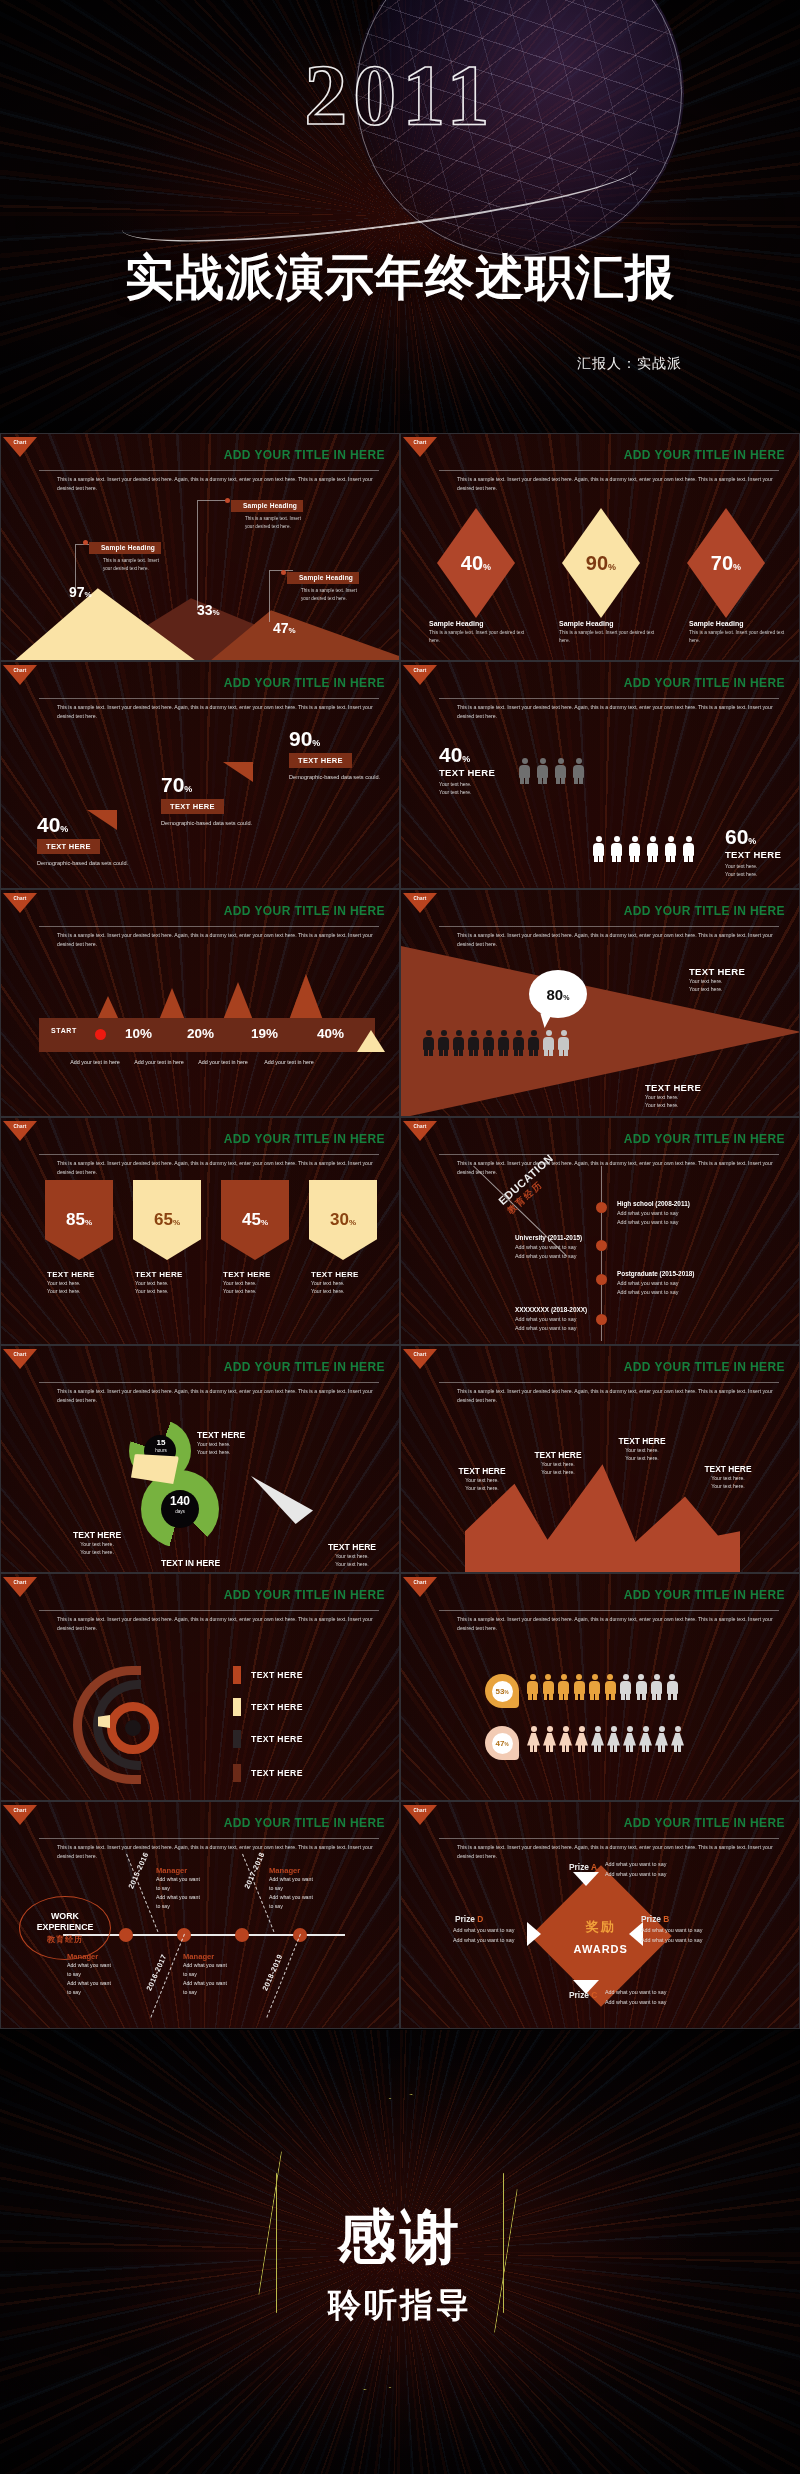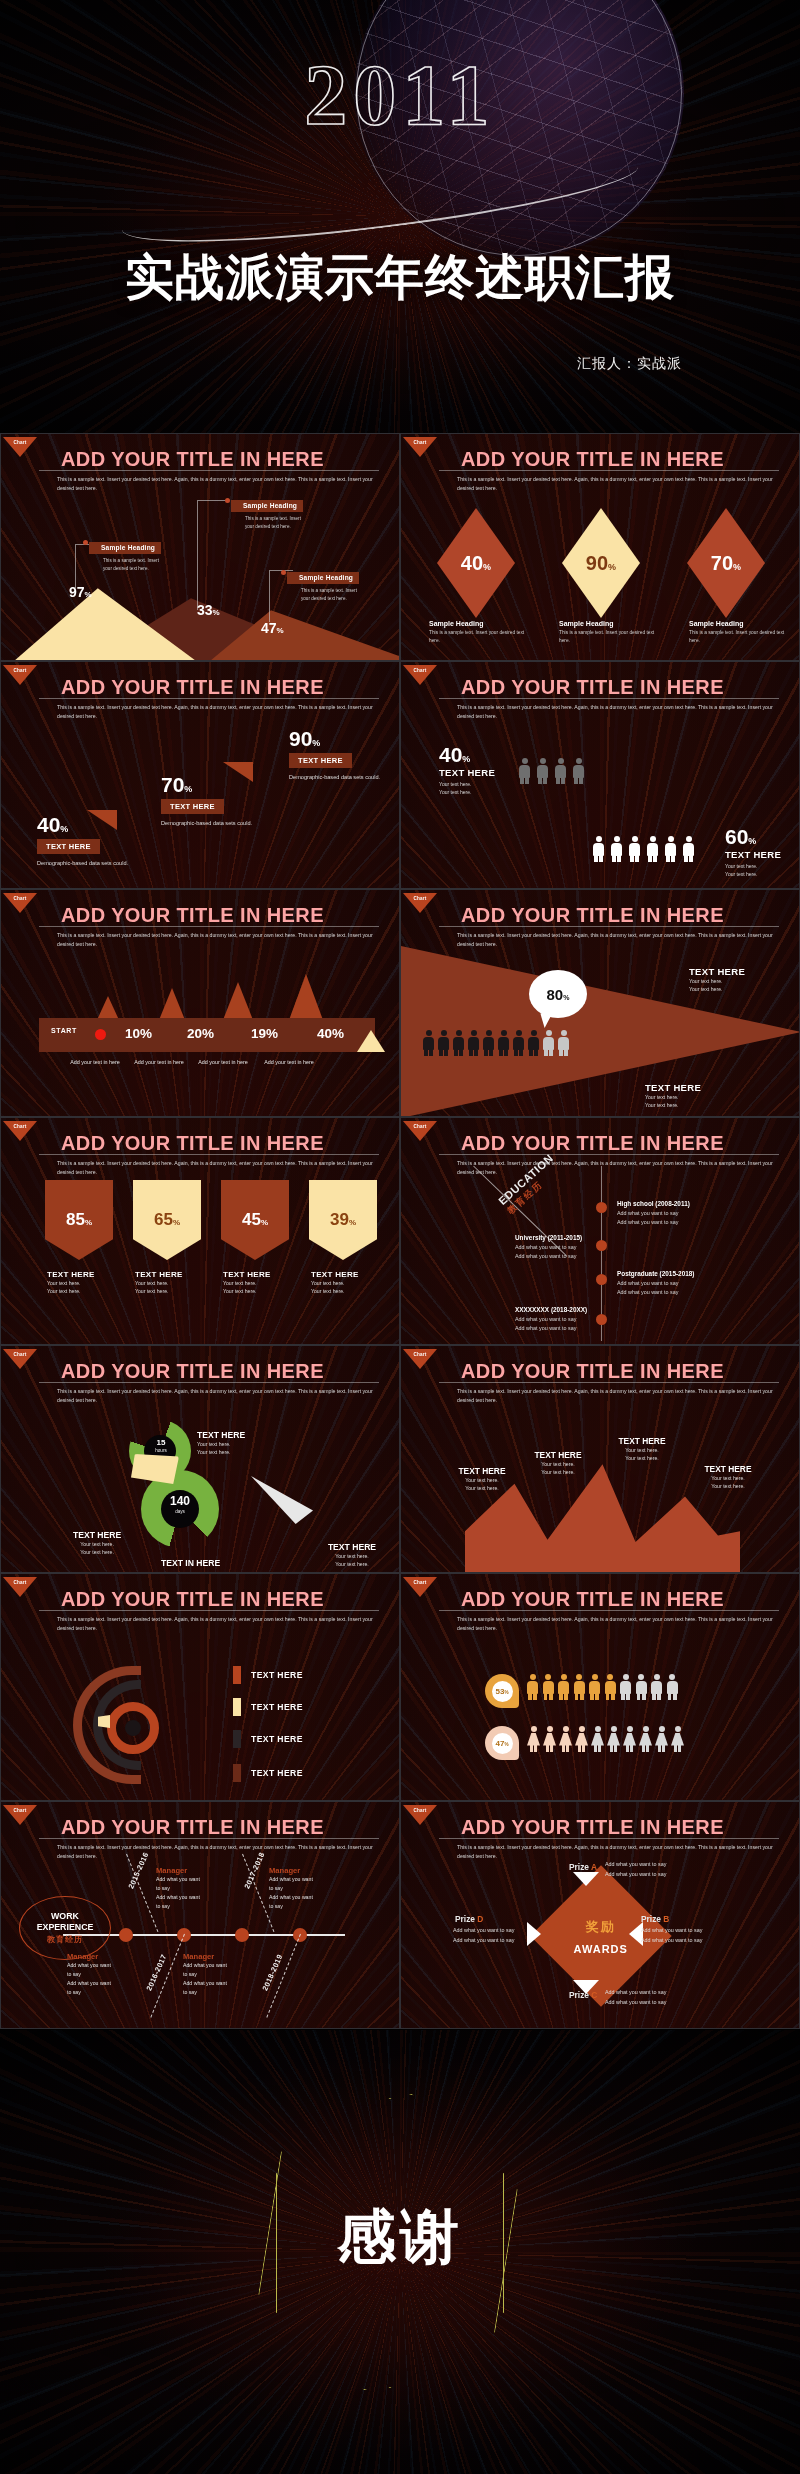--- a/index.html
+++ b/index.html
@@ -72,22 +72,22 @@
   }
 
   
   #grid { position:absolute; left:0; top:433px; width:800px; height:1597px; }
   .slide{
     position:absolute; width:400px; height:228.2px; overflow:hidden;
     border:1px solid rgba(130,130,140,.35);
     background:#060406;
   }
   .slide .sbg{ position:absolute; inset:0; overflow:hidden; }
-  .s-title{ position:absolute; left:60px; right:14px; top:14px; text-align:left;
-    font-size:20px; font-weight:700; letter-spacing:.4px; color:#fca5a5; }
+  .s-title{ position:absolute; left:60px; right:14px; top:14px; text-align:right;
+    font-size:12px; font-weight:700; letter-spacing:.4px; color:#15803d; }
   .s-rule{ position:absolute; left:38px; right:20px; top:36px; height:1px;
     background:rgba(210,210,210,.45); }
   .s-sub{ position:absolute; left:56px; right:16px; top:41px;
     font-size:5.2px; line-height:1.75; color:#d8d8d8; }
   .badge{
     position:absolute; left:2px; top:3px; width:34px; height:20px;
     background:#b8431f; clip-path:polygon(0 0,100% 0,50% 100%);
     font-size:4.6px; font-weight:700; color:#fff; text-align:center; padding-top:3px;
     letter-spacing:.2px;
   }
@@ -316,21 +316,21 @@
     <div class="mnt m-b"></div>
     <div class="mnt m-c"></div>
     <div class="mnt m-a"></div>
 
     <div class="lead" style="left:74px;top:110px;width:22px;height:44px"></div>
     <div class="lead" style="left:196px;top:66px;width:32px;height:110px"></div>
     <div class="lead" style="left:268px;top:136px;width:24px;height:52px"></div>
 
     <div class="pct" style="left:68px;top:150px"><span>97</span><i>%</i></div>
     <div class="pct" style="left:196px;top:168px"><span>33</span><i>%</i></div>
-    <div class="pct" style="left:260px;top:186px"><span>47</span><i>%</i></div>
+    <div class="pct" style="left:272px;top:186px"><span>47</span><i>%</i></div>
 
     <div class="cal" style="left:88px;top:102px">
       <div class="dot" style="left:-6px;top:4px"></div>
       <div class="hd">Sample Heading</div>
       <div class="bd">This is a sample text. Insert your desired text here.</div>
     </div>
     <div class="cal" style="left:230px;top:60px">
       <div class="dot" style="left:-6px;top:4px"></div>
       <div class="hd">Sample Heading</div>
       <div class="bd">This is a sample text. Insert your desired text here.</div>
@@ -631,21 +631,21 @@
     <div class="flag" style="left:44px;background:#9b3c1e;color:#fff">
       <b><span>85</span><i>%</i></b>
       </div>
     <div class="flag" style="left:132px;background:#fae3a6;color:#8a4311">
       <b><span>65</span><i>%</i></b>
       </div>
     <div class="flag" style="left:220px;background:#9b3c1e;color:#fff">
       <b><span>45</span><i>%</i></b>
       </div>
     <div class="flag" style="left:308px;background:#fae3a6;color:#8a4311">
-      <b><span>39</span><i>%</i></b>
+      <b><span>30</span><i>%</i></b>
       </div>
 
     <div class="fc" style="left:46px">
       <h4>TEXT HERE</h4>
       <p><span>Your text here.</span><br><span>Your text here.</span></p>
       </div>
     <div class="fc" style="left:134px">
       <h4>TEXT HERE</h4>
       <p><span>Your text here.</span><br><span>Your text here.</span></p>
       </div>
@@ -1052,13 +1052,14 @@
   </section>
 
 </div>
 
 <section id="end">
   <div class="bg"></div>
   <div class="vig"></div>
   <div class="hexA"></div>
   <div class="hexB"></div>
   <div class="t1">感谢</div>
+  <div class="t2">聆听指导</div>
 </section>
 
 </body></html>

